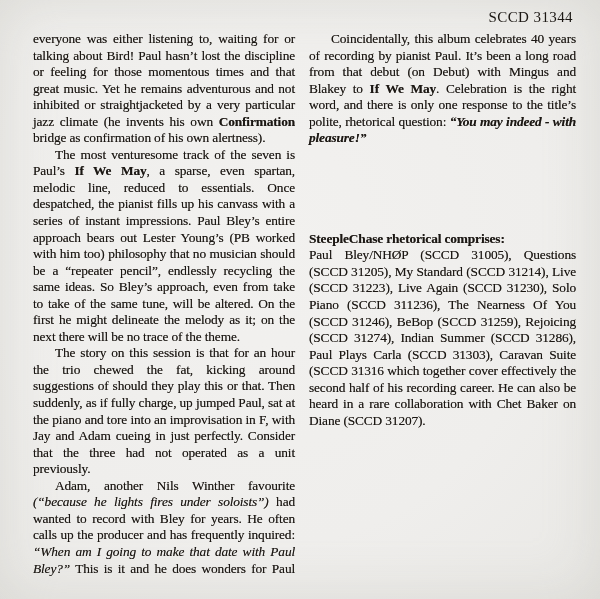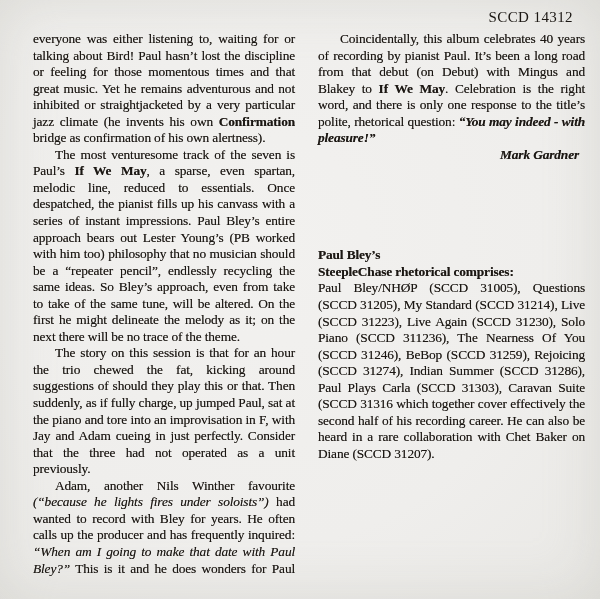--- a/index.html
+++ b/index.html
@@ -19,21 +19,21 @@
   .catalog {
     position: absolute;
     top: 9px; right: 27px;
     font-size: 15px;
     letter-spacing: 0.4px;
   }
   .columns {
     position: absolute;
     top: 31px; left: 33px;
     display: flex;
-    gap: 23px;
+    gap: 14px;
   }
   .col-left  { width: 262px; }
   .col-right { width: 267px; }
   p.para, p.head {
     margin: 0;
     font-size: 13.4px;
     line-height: 16.55px;
     letter-spacing: -0.15px;
     text-align: justify;
     text-shadow: 0 0 0.35px rgba(25,20,15,0.55);
@@ -45,43 +45,41 @@
   .b  { font-weight: bold; }
   .i  { font-style: italic; }
   .sig { padding-right: 6px; }
   .spacer { height: 84px; }
 </style>
 </head>
 <body>
 
 <div class="page">
 
-  <div class="catalog">SCCD 14312</div>
+  <div class="catalog">SCCD 31344</div>
 
   <div class="columns">
 
     <div class="col-left">
       <div>
           <p class="para"><span>everyone was either listening to, waiting for or talking about Bird! Paul hasn’t lost the discipline or feeling for those momentous times and that great music. Yet he remains adventurous and not inhibited or straightjacketed by a very particular jazz climate (he invents his own </span><span class="b">Confirmation</span><span> bridge as confirmation of his own alertness).</span></p>
           <p class="para indent"><span>The most venturesome track of the seven is Paul’s </span><span class="b">If We May</span><span>, a sparse, even spartan, melodic line, reduced to essentials. Once despatched, the pianist fills up his canvass with a series of instant impressions. Paul Bley’s entire approach bears out Lester Young’s (PB worked with him too) philosophy that no musician should be a “repeater pencil”, endlessly recycling the same ideas. So Bley’s approach, even from take to take of the same tune, will be altered. On the first he might delineate the melody as it; on the next there will be no trace of the theme.</span></p>
           <p class="para indent"><span>The story on this session is that for an hour the trio chewed the fat, kicking around suggestions of should they play this or that. Then suddenly, as if fully charge, up jumped Paul, sat at the piano and tore into an improvisation in F, with Jay and Adam cueing in just perfectly. Consider that the three had not operated as a unit previously.</span></p>
           <p class="para indent jlast"><span>Adam, another Nils Winther favourite </span><span class="i">(“because he lights fires under soloists”)</span><span> had wanted to record with Bley for years. He often calls up the producer and has frequently inquired: </span><span class="i">“When am I going to make that date with Paul Bley?”</span><span> This is it and he does wonders for Paul</span></p>
         </div>
     </div>
 
     <div class="col-right">
       <div>
           <p class="para indent"><span>Coincidentally, this album celebrates 40 years of recording by pianist Paul. It’s been a long road from that debut (on Debut) with Mingus and Blakey to </span><span class="b">If We May</span><span>. Celebration is the right word, and there is only one response to the title’s polite, rhetorical question: </span><span class="b i">“You may indeed - with pleasure!”</span></p>
         </div>
       <div class="sig">
-          <p class="para alignright"><span class="b i">Mark Gardner</span></p>
         </div>
       <div class="spacer"></div>
       <div>
-        <p class="head">Paul Bley’s</p>
         <p class="head">SteepleChase rhetorical comprises:</p>
         <div>
             <p class="para"><span>Paul Bley/NHØP (SCCD 31005), Questions (SCCD 31205), My Standard (SCCD 31214), Live (SCCD 31223), Live Again (SCCD 31230), Solo Piano (SCCD 311236), The Nearness Of You (SCCD 31246), BeBop (SCCD 31259), Rejoicing (SCCD 31274), Indian Summer (SCCD 31286), Paul Plays Carla (SCCD 31303), Caravan Suite (SCCD 31316 which together cover effectively the second half of his recording career. He can also be heard in a rare collaboration with Chet Baker on Diane (SCCD 31207).</span></p>
           </div>
       </div>
     </div>
 
   </div>
 </div>
 

